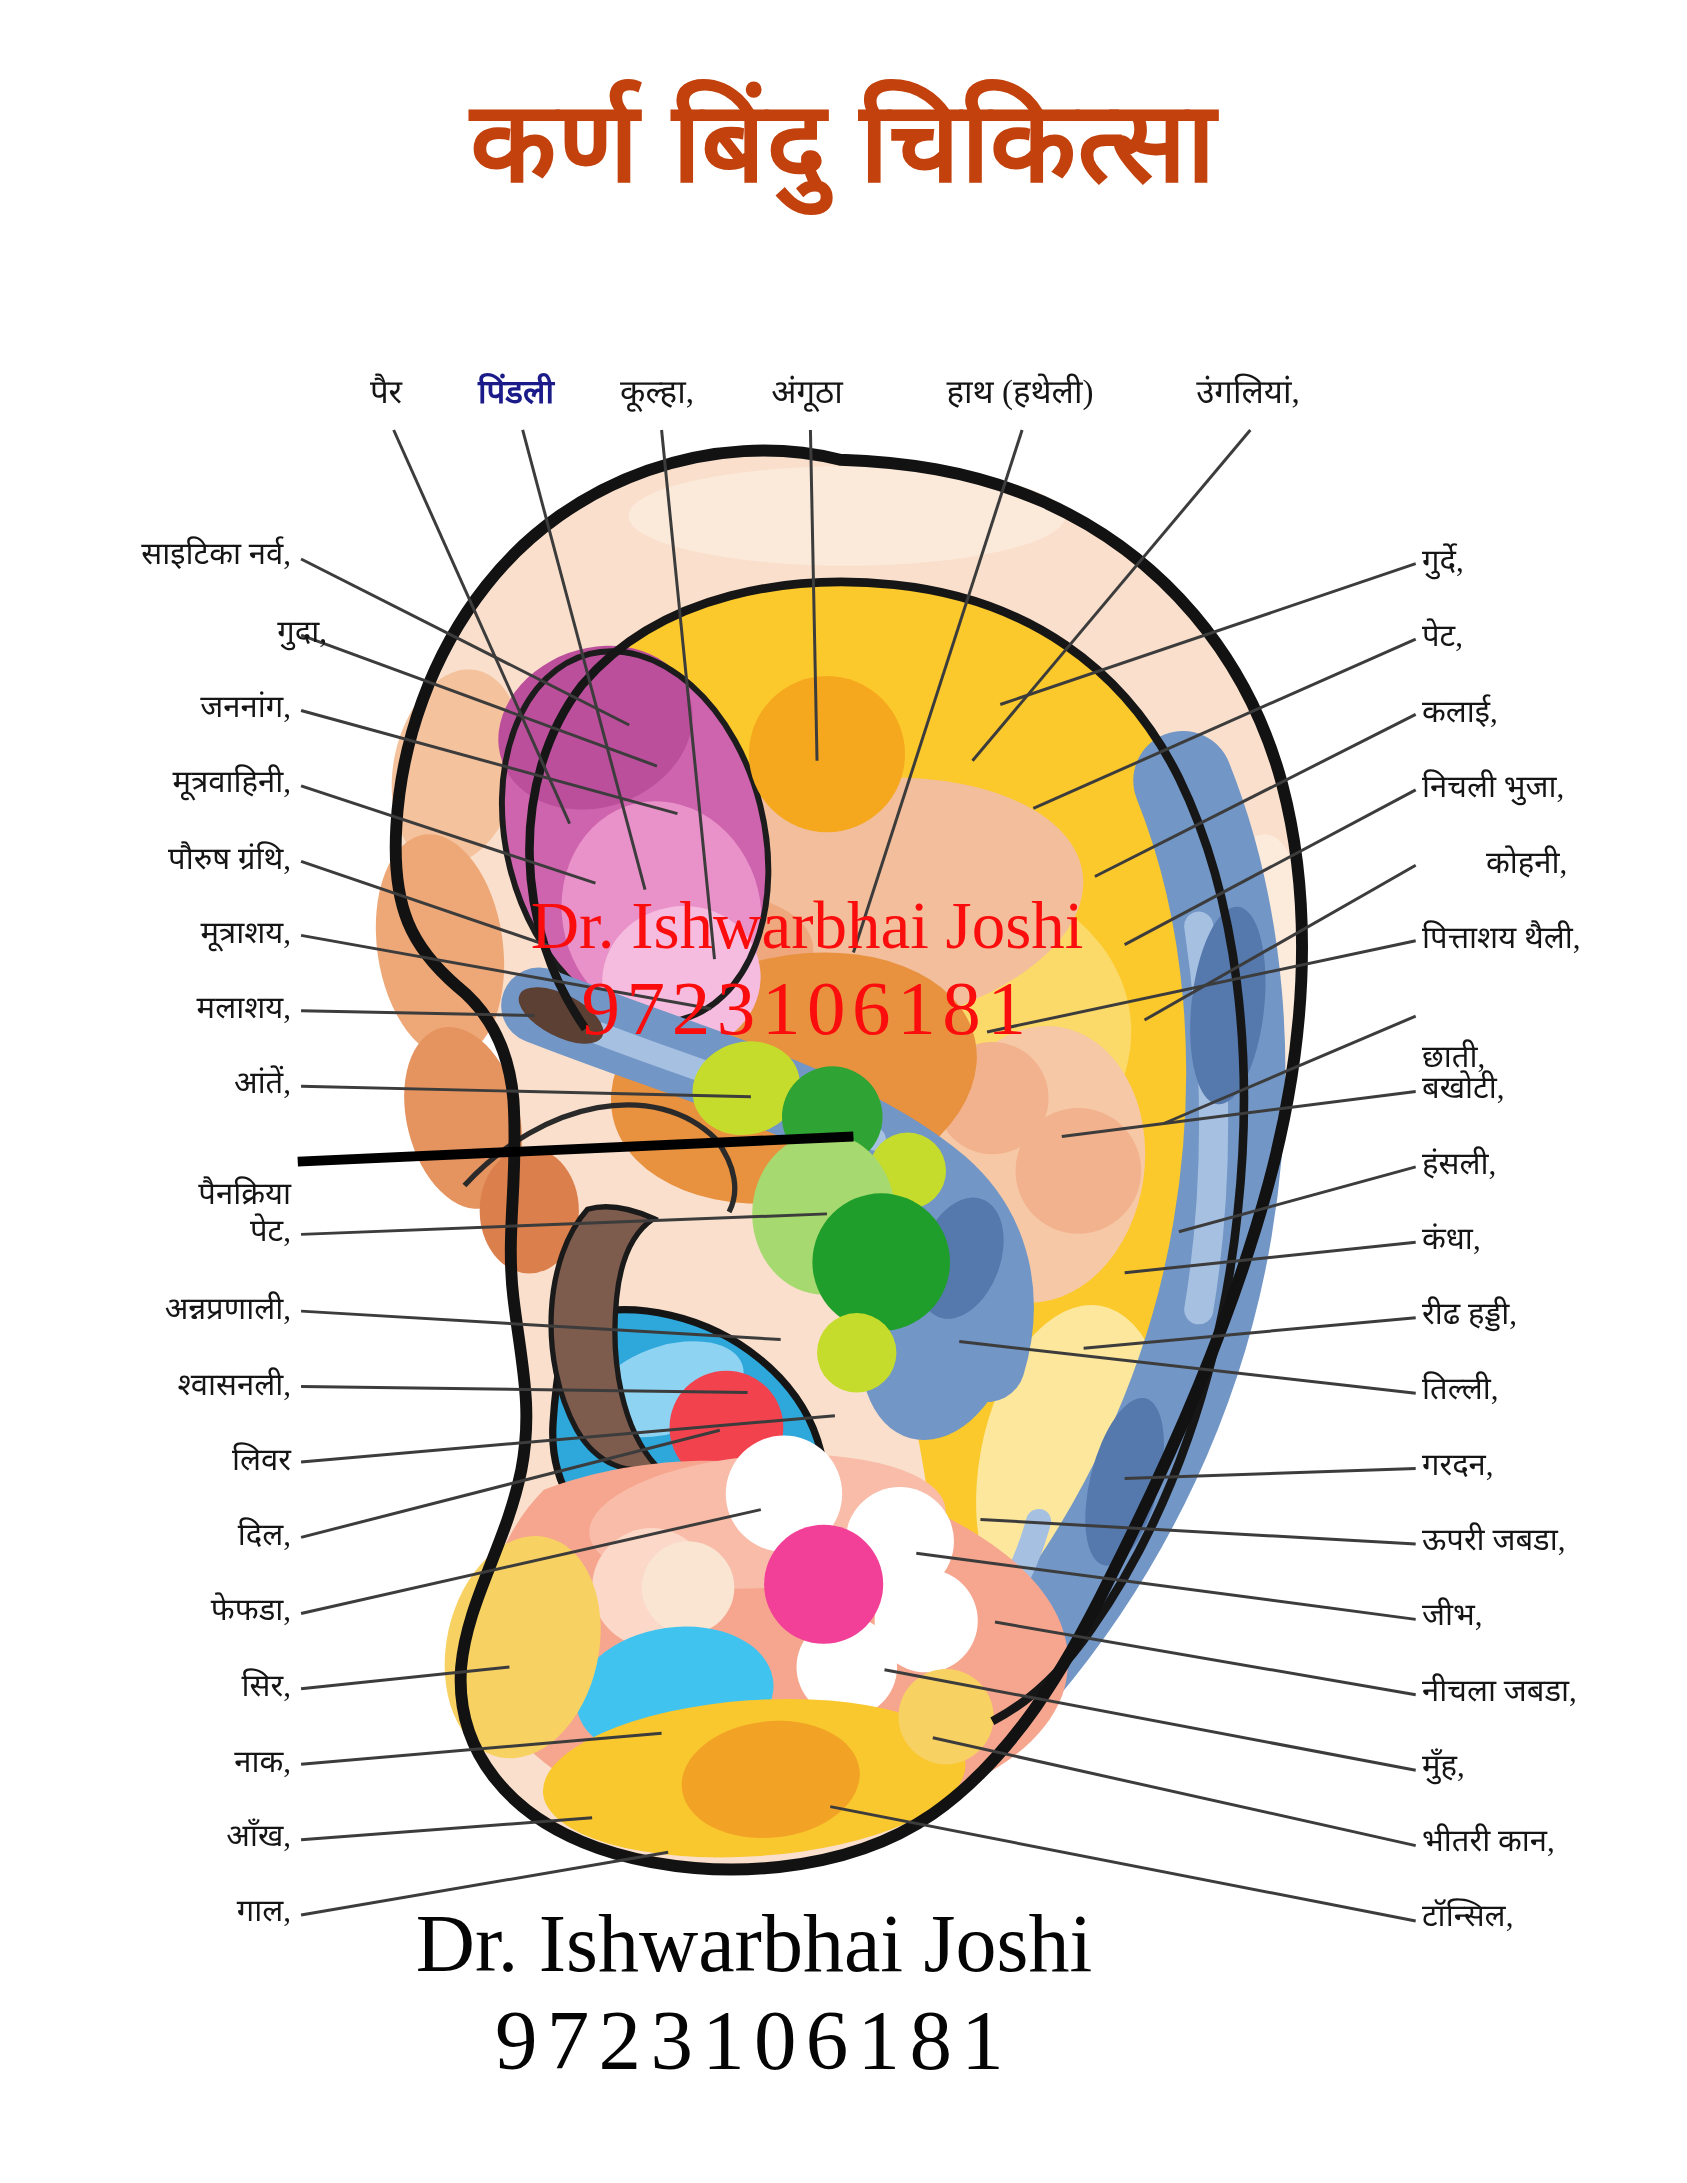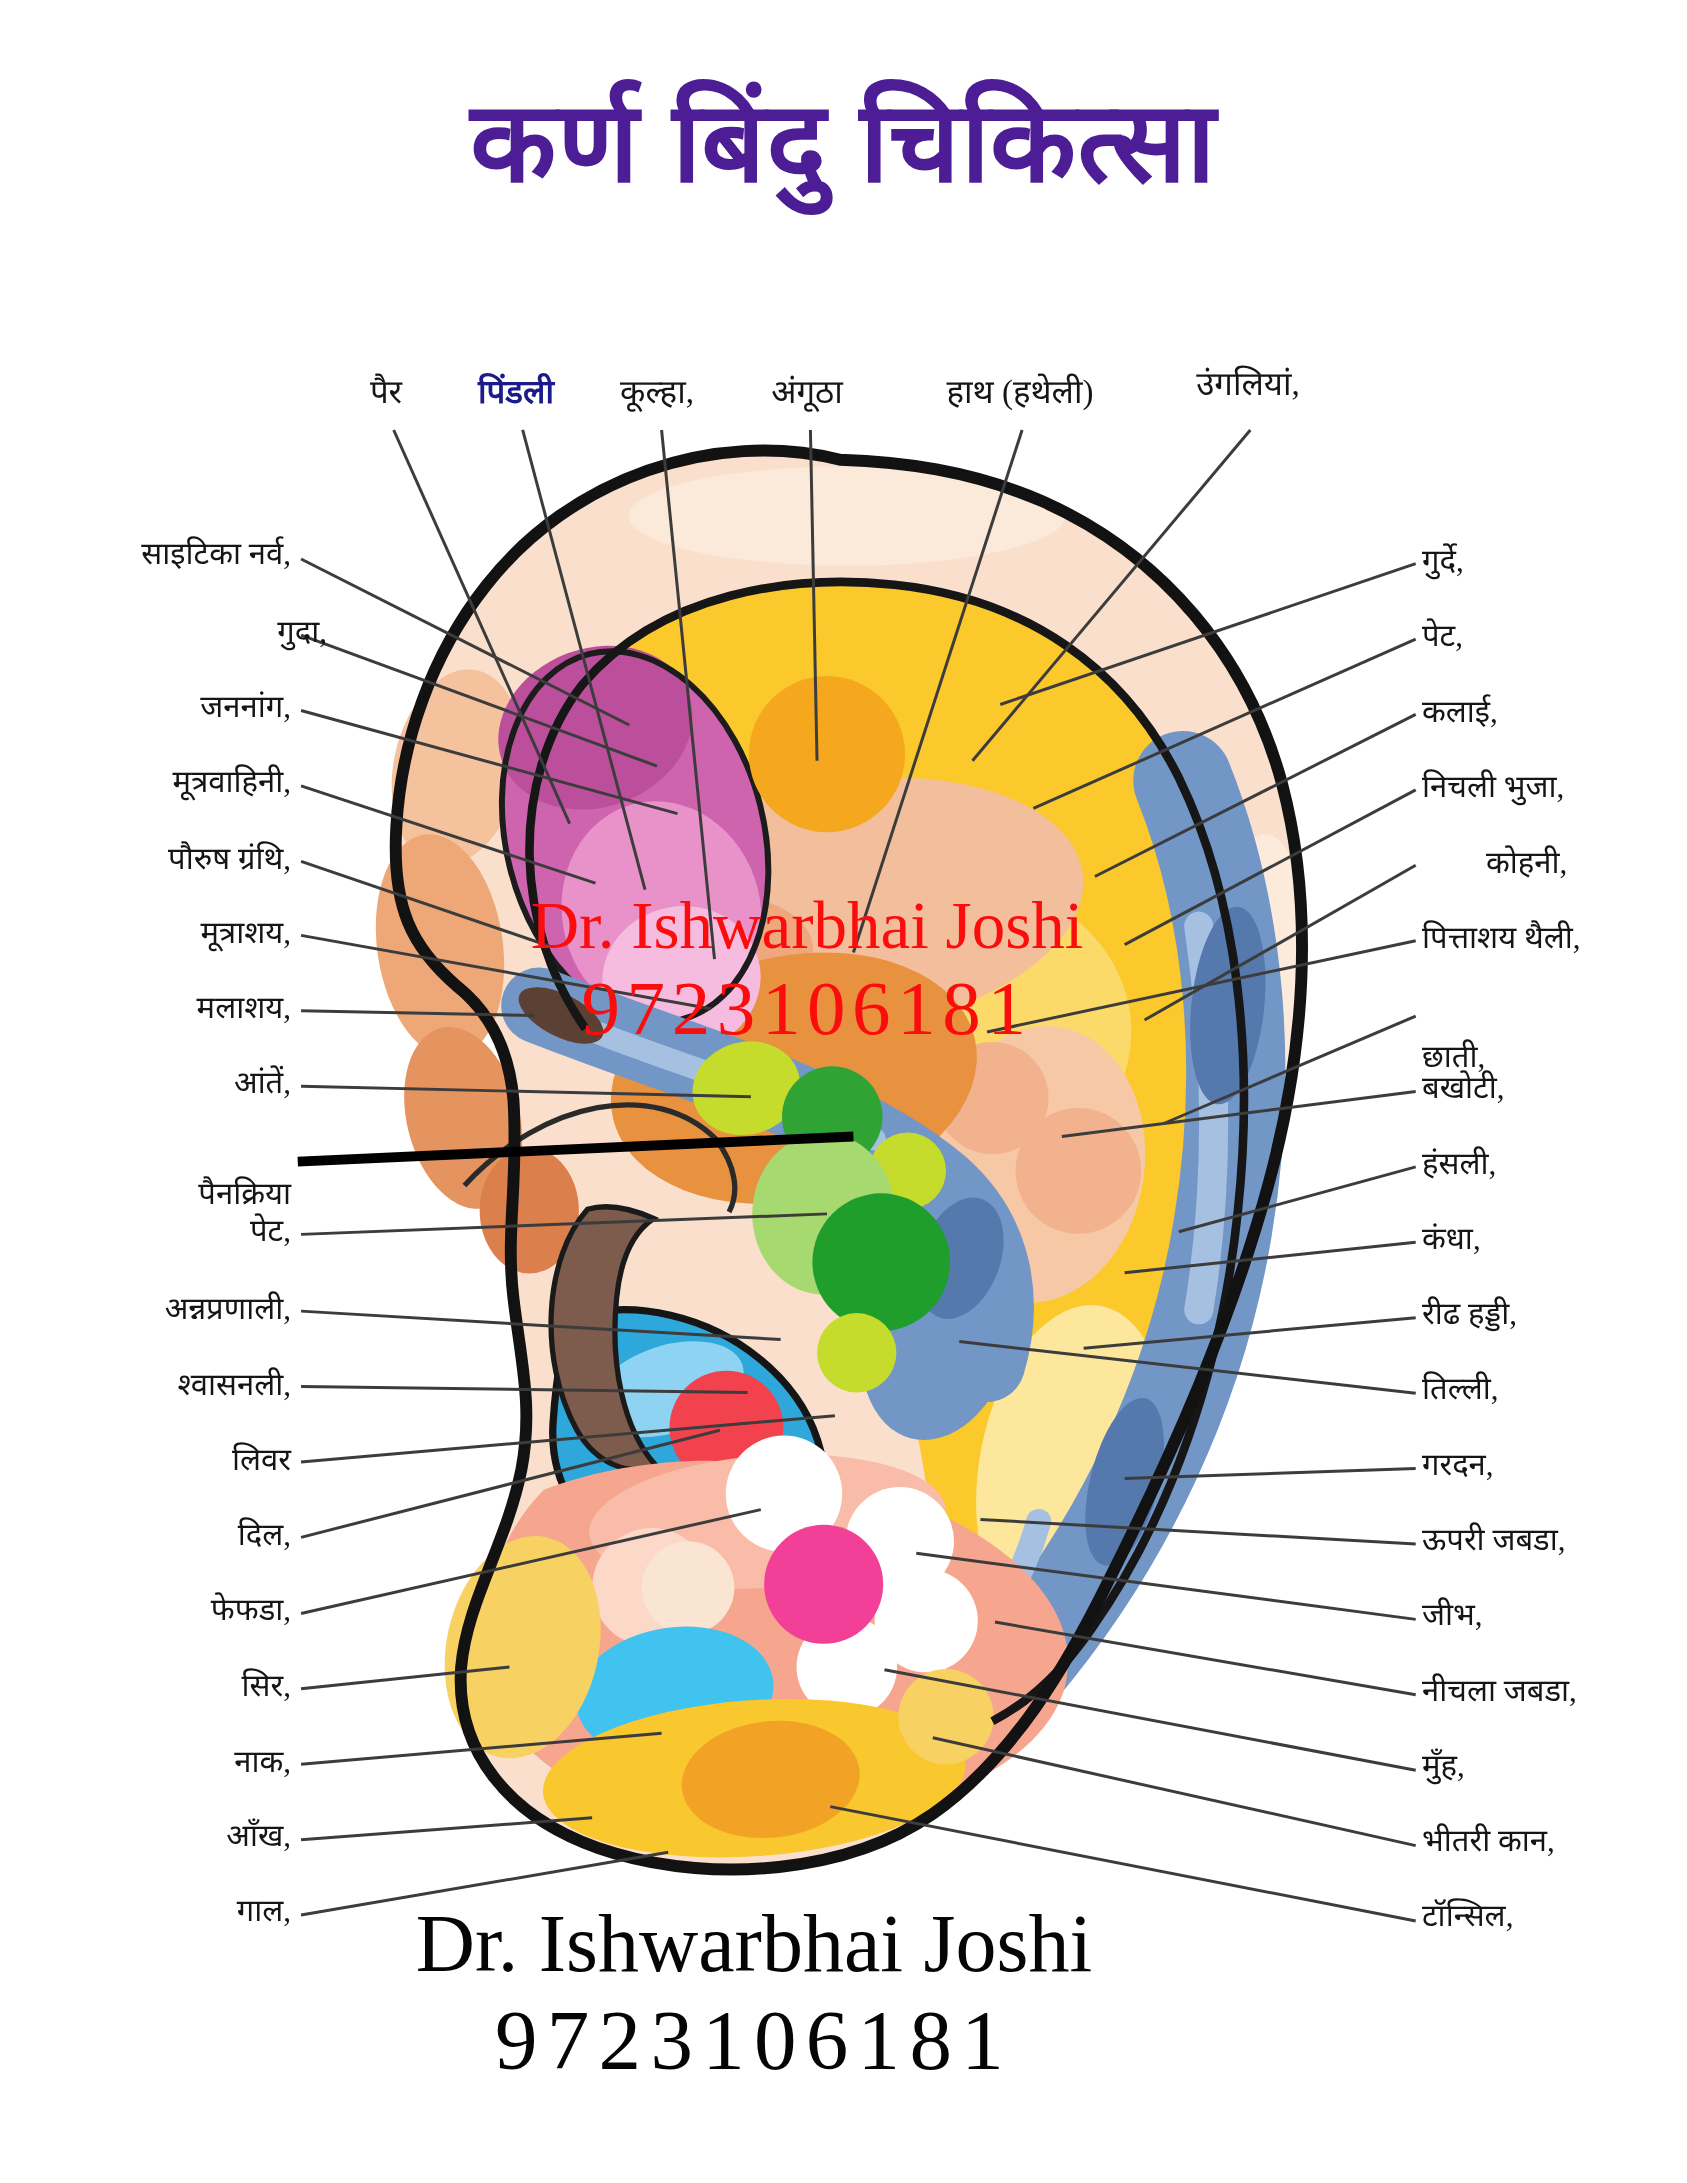--- a/index.html
+++ b/index.html
@@ -1,19 +1,19 @@
 <!DOCTYPE html>
 <html style="font-size:10.6px"><head>
 <meta charset="utf-8">
 <style>
   html,body{margin:0;padding:0;background:#ffffff;}
   #page{position:relative;width:1687px;height:2183px;background:#ffffff;overflow:hidden;
         font-family:"Liberation Sans",sans-serif;}
   #page-title{position:absolute;top:61px;left:0;width:100%;text-align:center;
-        font-size:112px;font-weight:bold;color:#4c1d95;letter-spacing:1.3px;}
+        font-size:112px;font-weight:bold;color:#c2410c;letter-spacing:1.3px;}
   #page-subtitle{position:absolute;top:206px;left:0;width:100%;text-align:center;
         font-size:87px;font-weight:400;color:#0f0f0f;}
   .lbl{position:absolute;white-space:nowrap;font-size:31px;color:#151515;
         font-family:"Liberation Serif",serif;line-height:1.1;}
   .lbl.left{text-align:center;}
   .lbl.top{transform:translateX(-50%);font-size:33px;}
   .lbl.hl{color:#1b1b8a;font-weight:bold;font-family:"Liberation Sans",sans-serif;}
   #ear-svg{position:absolute;left:0;top:0;width:1687px;height:2183px;}
   #watermark{position:absolute;left:807px;top:887px;transform:translateX(-50%);
         text-align:center;color:#fb0d0d;font-family:"Liberation Serif",serif;z-index:5;}
@@ -187,21 +187,21 @@
       <line x1="2140" y1="2790" x2="1410" y2="2627"></line>
       <line x1="2140" y1="2904" x2="1255" y2="2731"></line>
     </g>
   </svg>
 
   <span class="lbl top" style="left:386px;top:374px">पैर</span>
   <span class="lbl top hl" style="left:516px;top:374px">पिंडली</span>
   <span class="lbl top" style="left:657px;top:374px">कूल्हा,</span>
   <span class="lbl top" style="left:807px;top:374px">अंगूठा</span>
   <span class="lbl top" style="left:1020px;top:374px">हाथ (हथेली)</span>
-  <span class="lbl top" style="left:1248px;top:366px">उंगलियां,</span>
+  <span class="lbl top" style="left:1248px;top:374px">उंगलियां,</span>
 
   <span class="lbl left" style="right:1396px;top:537px">साइटिका नर्व,</span>
   <span class="lbl left" style="right:1360px;top:615px">गुदा,</span>
   <span class="lbl left" style="right:1396px;top:690px">जननांग,</span>
   <span class="lbl left" style="right:1396px;top:765px">मूत्रवाहिनी,</span>
   <span class="lbl left" style="right:1396px;top:842px">पौरुष ग्रंथि,</span>
   <span class="lbl left" style="right:1396px;top:916px">मूत्राशय,</span>
   <span class="lbl left" style="right:1396px;top:991px">मलाशय,</span>
   <span class="lbl left" style="right:1396px;top:1066px">आंतें,</span>
   <span class="lbl left" style="right:1396px;top:1177px">पैनक्रिया</span>

